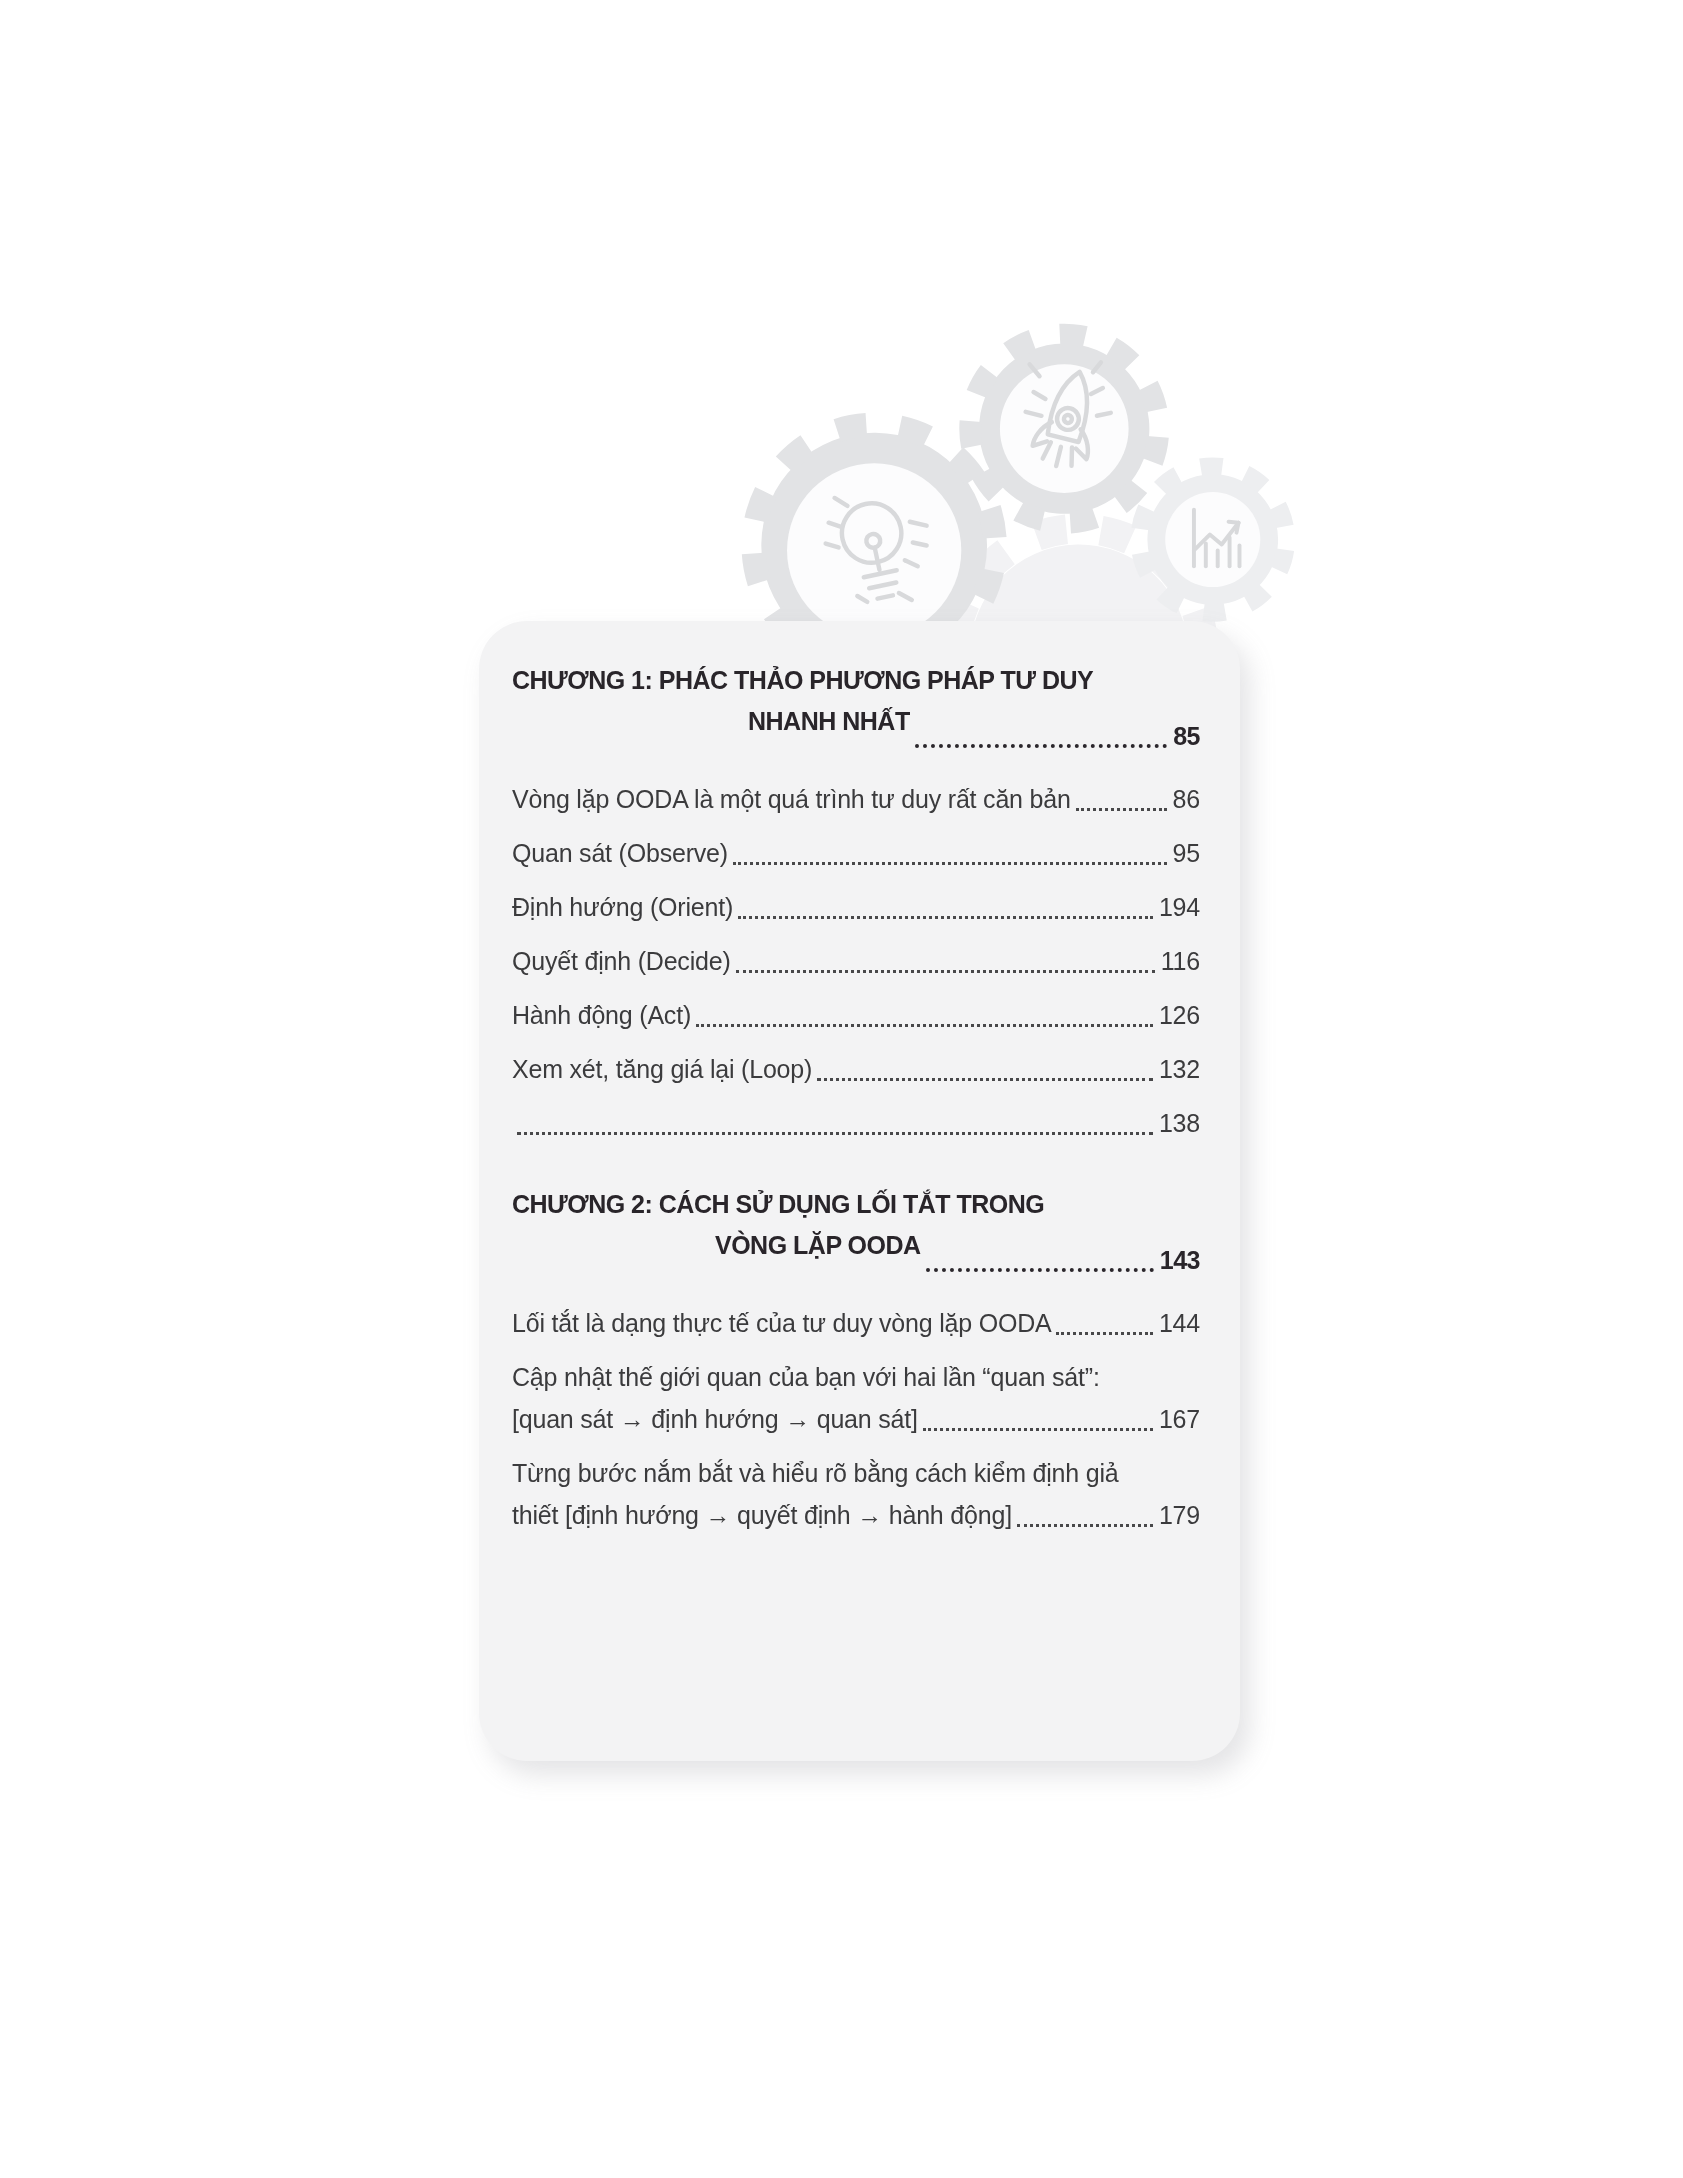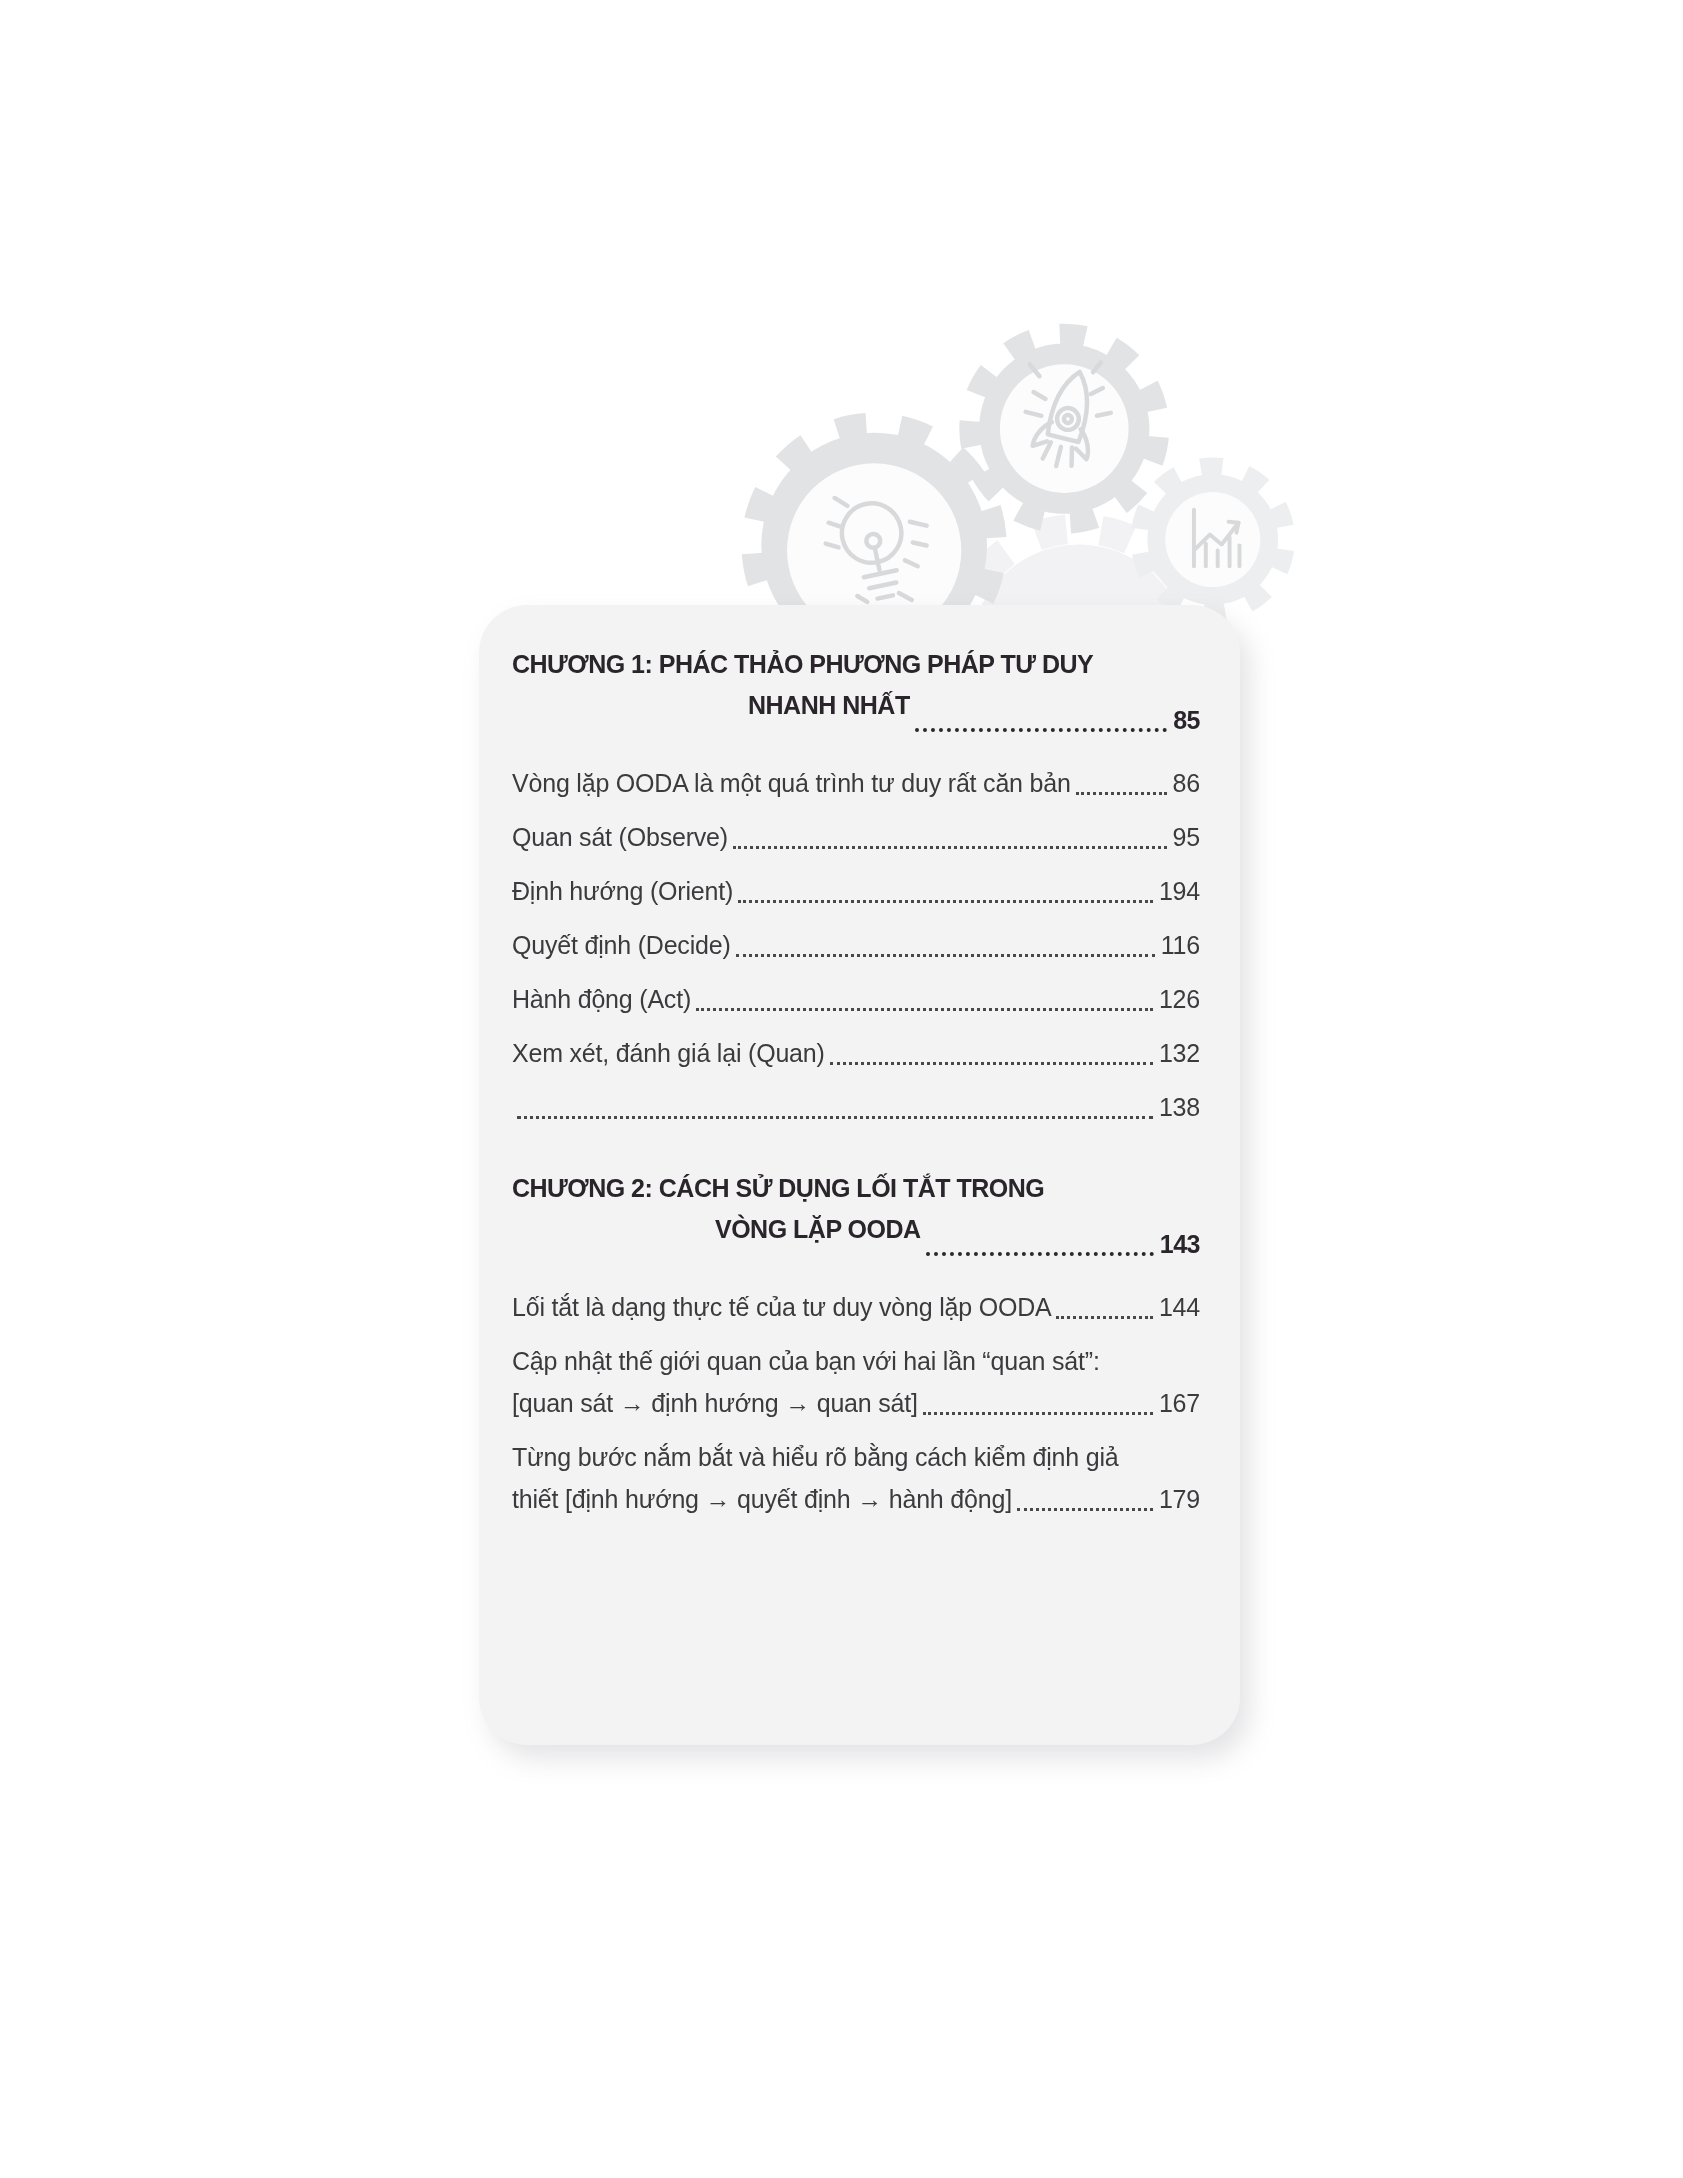--- a/index.html
+++ b/index.html
@@ -3,21 +3,21 @@
 <meta charset="utf-8">
 <style>
   html,body{margin:0;padding:0;background:#ffffff;}
   body{
     width:1683px;height:2178px;position:relative;overflow:hidden;
     font-family:"Liberation Sans","DejaVu Sans",sans-serif;
     -webkit-font-smoothing:antialiased;
   }
   .decor-layer{position:absolute;left:0;top:0;width:1683px;height:2178px;z-index:0;pointer-events:none;}
   .toc-card{
-    position:absolute;left:479px;top:605px;width:761px;height:1140px;
+    position:absolute;left:479px;top:621px;width:761px;height:1140px;
     background:#f3f3f4;border-radius:48px;z-index:1;
     box-shadow:10px 14px 26px rgba(130,132,140,.22);
     box-sizing:border-box;padding:38px 40px 0 33px;
     color:#3b3b3d;
   }
   .chap-head{margin-bottom:22px;color:#29252a;font-weight:bold;letter-spacing:-0.5px;}
   .chap2{margin-top:39px;}
   .hline1{line-height:42px;font-size:25px;white-space:nowrap;}
   .hline2{line-height:40px;font-size:25px;display:flex;align-items:flex-start;}
   .chap1 .hline2{padding-left:236px;}
@@ -156,21 +156,21 @@
   </div>
   <div class="entry">
     <div class="eline elast">
       <span class="etext">Hành động (Act)</span>
       <span class="leader"></span>
       <span class="pagenum">126</span>
     </div>
   </div>
   <div class="entry">
     <div class="eline elast">
-      <span class="etext">Xem xét, đánh giá lại (Quan)</span>
+      <span class="etext">Xem xét, tăng giá lại (Loop)</span>
       <span class="leader"></span>
       <span class="pagenum">132</span>
     </div>
   </div>
   <div class="entry">
     <div class="eline elast">
       <span class="leader"></span>
       <span class="pagenum">138</span>
     </div>
   </div>

